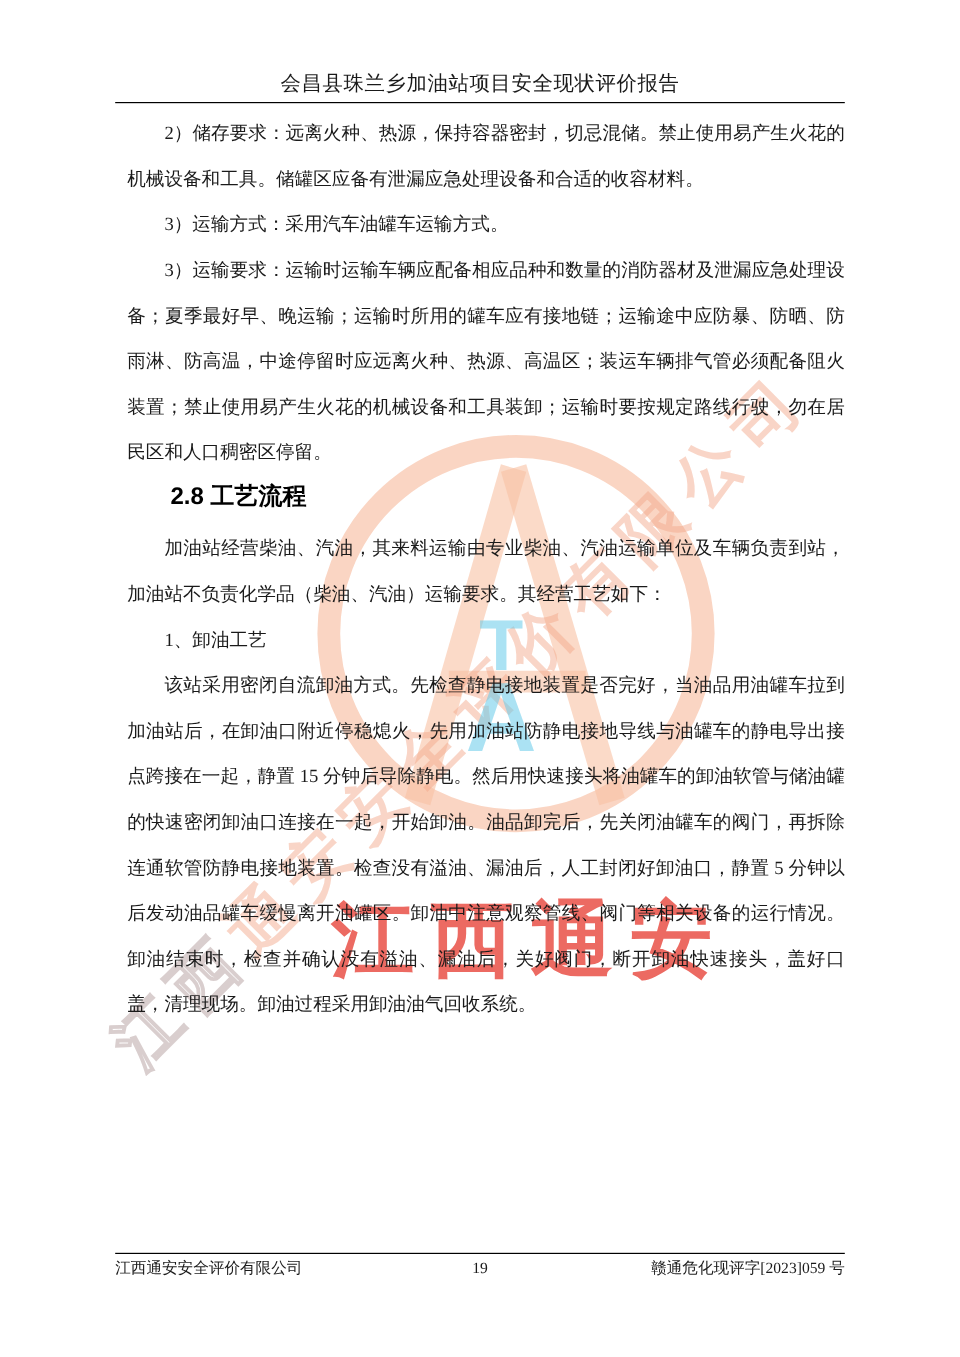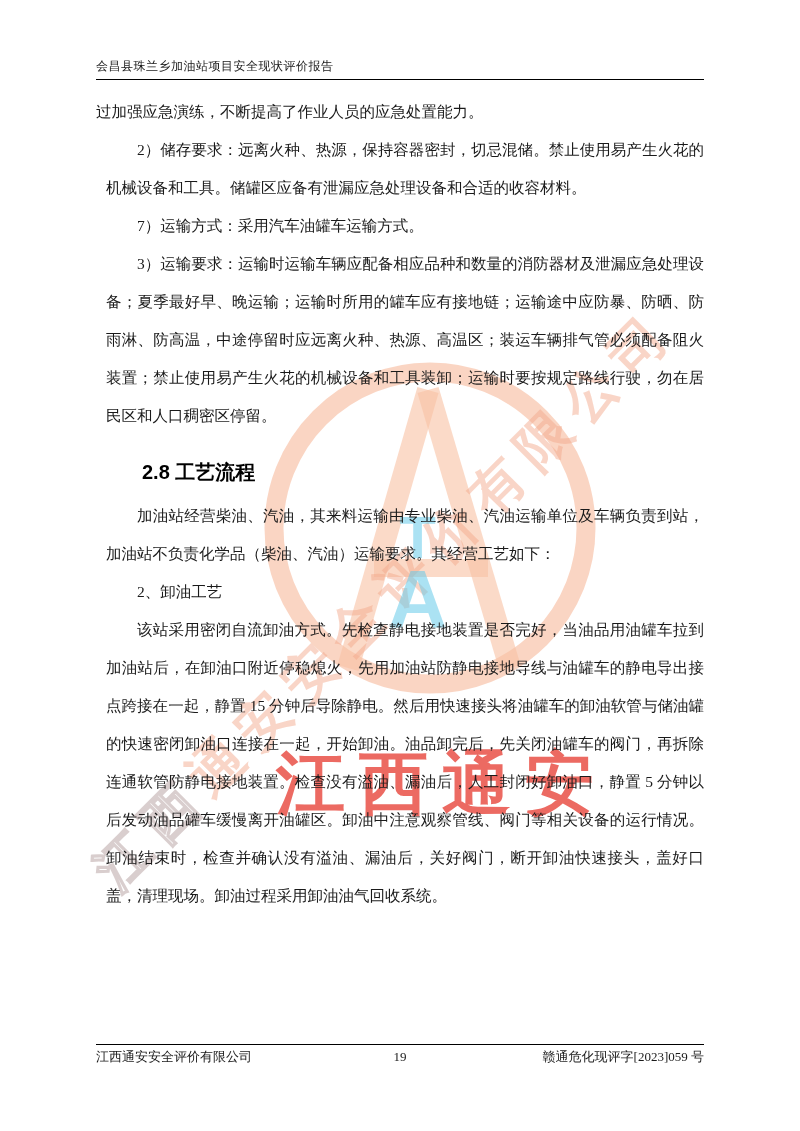--- a/index.html
+++ b/index.html
@@ -40,33 +40,33 @@
   .wm-red {
     left:276px; top:738px;
     font-size:69px; font-weight:bold; letter-spacing:14px;
     color:rgba(231,64,54,0.78);
     white-space:nowrap;
   }
 
   
   .header {
     position:absolute; left:96px; right:96px; top:58px; z-index:1;
-    font-size:12px; letter-spacing:0.5px;
+    text-align:center; font-size:17px; letter-spacing:0.5px;
     padding-bottom:4px;
     border-bottom:1.5px solid #000;
   }
   .main {
     position:absolute; left:96px; right:96px; top:93px; z-index:1;
     font-size:15.5px; line-height:38px;
     text-align:justify; text-justify:inter-ideograph;
   }
   .main p { margin:0; }
   .main p.indent { text-indent:2em;margin-left:10px; }
   .section-heading {
-    margin:24px 0 12px 0;
+    margin:4px 0 12px 0;
     padding-left:46px;
     font-family:"Liberation Sans","DejaVu Sans",sans-serif;
     font-size:20px; font-weight:bold; line-height:26px;
     text-align:left; text-indent:0;
     color:#000;
   }
   .footer {
     position:absolute; left:96px; right:96px; top:1044px; z-index:1;
     border-top:1.5px solid #000;
     padding-top:4px;
@@ -99,27 +99,26 @@
     <span class="t2">A</span>
   </div>
 
   <div class="wm wm-red">江西通安</div>
 
   <div class="header">
     <span>会昌县珠兰乡加油站项目安全现状评价报告</span>
   </div>
 
   <div class="main">
-    <p>过加强应急演练，不断提高了作业人员的应急处置能力。</p>
     <p class="indent">2）储存要求：远离火种、热源，保持容器密封，切忌混储。禁止使用易产生火花的机械设备和工具。储罐区应备有泄漏应急处理设备和合适的收容材料。</p>
-    <p class="indent">7）运输方式：采用汽车油罐车运输方式。</p>
+    <p class="indent">3）运输方式：采用汽车油罐车运输方式。</p>
     <p class="indent">3）运输要求：运输时运输车辆应配备相应品种和数量的消防器材及泄漏应急处理设备；夏季最好早、晚运输；运输时所用的罐车应有接地链；运输途中应防暴、防晒、防雨淋、防高温，中途停留时应远离火种、热源、高温区；装运车辆排气管必须配备阻火装置；禁止使用易产生火花的机械设备和工具装卸；运输时要按规定路线行驶，勿在居民区和人口稠密区停留。</p>
     <h2 class="section-heading">2.8 工艺流程</h2>
     <p class="indent">加油站经营柴油、汽油，其来料运输由专业柴油、汽油运输单位及车辆负责到站，加油站不负责化学品（柴油、汽油）运输要求。其经营工艺如下：</p>
-    <p class="indent">2、卸油工艺</p>
+    <p class="indent">1、卸油工艺</p>
     <p class="indent">该站采用密闭自流卸油方式。先检查静电接地装置是否完好，当油品用油罐车拉到加油站后，在卸油口附近停稳熄火，先用加油站防静电接地导线与油罐车的静电导出接点跨接在一起，静置 15 分钟后导除静电。然后用快速接头将油罐车的卸油软管与储油罐的快速密闭卸油口连接在一起，开始卸油。油品卸完后，先关闭油罐车的阀门，再拆除连通软管防静电接地装置。检查没有溢油、漏油后，人工封闭好卸油口，静置 5 分钟以后发动油品罐车缓慢离开油罐区。卸油中注意观察管线、阀门等相关设备的运行情况。卸油结束时，检查并确认没有溢油、漏油后，关好阀门，断开卸油快速接头，盖好口盖，清理现场。卸油过程采用卸油油气回收系统。</p>
   </div>
 
   <div class="footer">
     <span class="center">19</span>
     <span class="left">江西通安安全评价有限公司</span>
     <span class="right">赣通危化现评字[2023]059 号</span>
   </div>
 
 </div>

